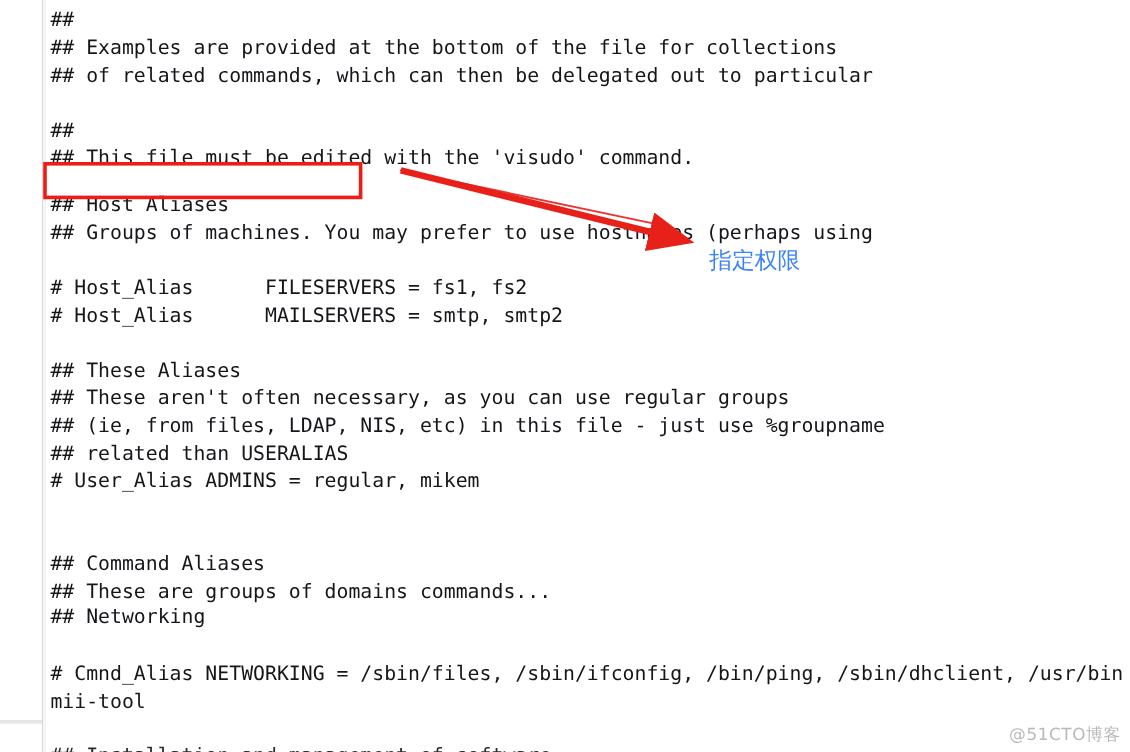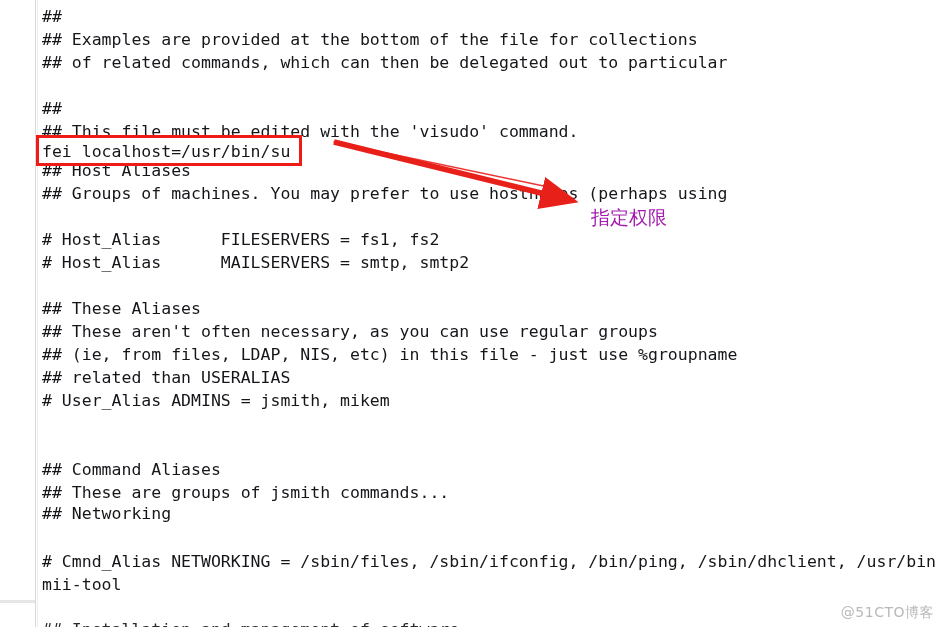--- a/index.html
+++ b/index.html
@@ -99,21 +99,21 @@
   }
 
   
   #annotation-label {
     position: absolute;
     left: 591px;
     top: 207px;
     font-family: Liberation Serif, serif;
     font-size: 19px;
     line-height: 22px;
-    color: #a21caf;
+    color: #3b82f6;
     white-space: nowrap;
   }
 
   
   #watermark {
     position: absolute;
     right: 8px;
     bottom: 5px;
     font-family: "DejaVu Sans", "Liberation Sans", sans-serif;
     font-size: 14px;
@@ -136,35 +136,34 @@
   <div id="gutter-rule"></div>
   <div id="gutter-border"></div>
   <div id="gutter-border2"></div>
 
   <div id="code">
     <div class="code-line" style="top:5px">##</div>
     <div class="code-line" style="top:51px">## of related commands, which can then be delegated out to particular</div>
     <div class="code-line" style="top:28px">## Examples are provided at the bottom of the file for collections</div>
     <div class="code-line" style="top:97px">##</div>
     <div class="code-line" style="top:120px">## This file must be edited with the 'visudo' command.</div>
-    <div class="code-line" style="top:140px">fei localhost=/usr/bin/su</div>
     <div class="code-line" style="top:159px">## Host Aliases</div>
     <div class="code-line" style="top:182px">## Groups of machines. You may prefer to use hostnames (perhaps using</div>
     <div class="code-line" style="top:228px"># Host_Alias      FILESERVERS = fs1, fs2</div>
     <div class="code-line" style="top:251px"># Host_Alias      MAILSERVERS = smtp, smtp2</div>
     <div class="code-line" style="top:274px"></div>
     <div class="code-line" style="top:297px">## These Aliases</div>
     <div class="code-line" style="top:320px">## These aren't often necessary, as you can use regular groups</div>
     <div class="code-line" style="top:343px">## (ie, from files, LDAP, NIS, etc) in this file - just use %groupname</div>
     <div class="code-line" style="top:366px">## related than USERALIAS</div>
-    <div class="code-line" style="top:389px"># User_Alias ADMINS = jsmith, mikem</div>
+    <div class="code-line" style="top:389px"># User_Alias ADMINS = regular, mikem</div>
     <div class="code-line" style="top:412px"></div>
     <div class="code-line" style="top:435px"></div>
     <div class="code-line" style="top:458px">## Command Aliases</div>
-    <div class="code-line" style="top:481px">## These are groups of jsmith commands...</div>
+    <div class="code-line" style="top:481px">## These are groups of domains commands...</div>
     <div class="code-line" style="top:504px"></div>
     <div class="code-line" style="top:502px">## Networking</div>
     <div class="code-line" style="top:550px"># Cmnd_Alias NETWORKING = /sbin/files, /sbin/ifconfig, /bin/ping, /sbin/dhclient, /usr/bin</div>
     <div class="code-line" style="top:573px">mii-tool</div>
     <div class="code-line" style="top:596px"></div>
     <div class="code-line clipped" style="top:618px">## Installation and management of software</div>
   </div>
 
   <div id="red-box"></div>
 

